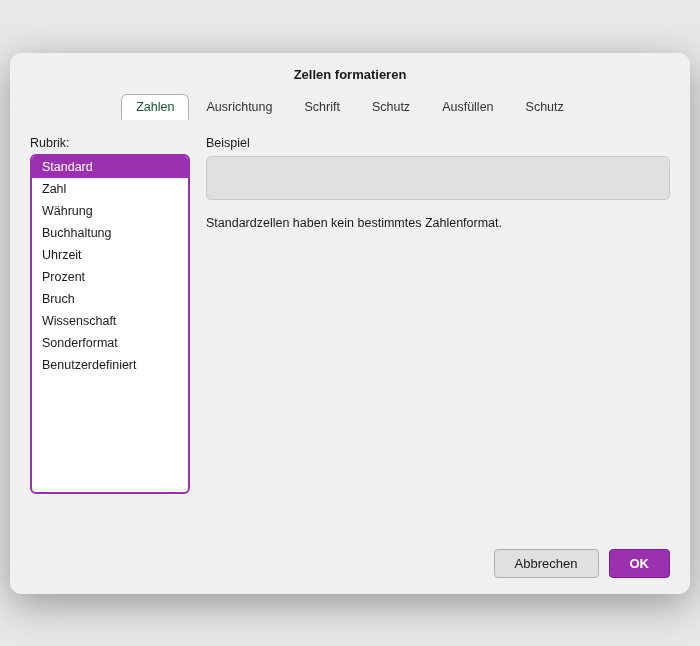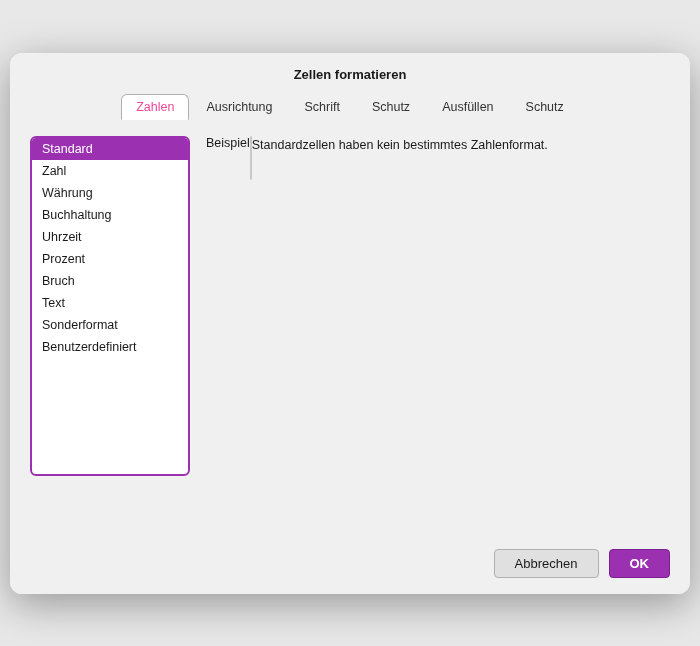--- a/index.html
+++ b/index.html
@@ -54,21 +54,21 @@
       border: 1px solid transparent;
       color: #333;
       background: transparent;
       user-select: none;
     }
 
     .tab.active {
       background: #ffffff;
       border-color: #b0b0b0;
       border-bottom-color: #ffffff;
-      color: #ec4899;
+      color: #14532d;
       font-weight: 500;
     }
 
     .dialog-content {
       flex: 1;
       background: #f0f0f0;
       padding: 16px 20px 10px;
       display: flex;
       flex-direction: column;
     }
@@ -110,21 +110,21 @@
     }
 
     .category-item.selected {
       background: #9b30b0;
       color: #ffffff;
     }
 
     .right-panel {
       flex: 1;
       display: flex;
-      flex-direction: row;
+      flex-direction: column;
     }
 
     .beispiel-label {
       font-size: 12.5px;
       color: #1a1a1a;
       margin-bottom: 6px;
     }
 
     .beispiel-box {
       background: #e0e0e0;
@@ -185,29 +185,30 @@
     <div class="tab">Schrift</div>
     <div class="tab">Schutz</div>
     <div class="tab">Ausfüllen</div>
     <div class="tab">Schutz</div>
   </div>
 
   <div class="dialog-content">
     <div class="content-area">
 
       <div class="left-panel">
+        <div class="rubrik-label">Rubrik:</div>
         <div class="category-list">
           <div class="category-item selected">Standard</div>
           <div class="category-item">Zahl</div>
           <div class="category-item">Währung</div>
           <div class="category-item">Buchhaltung</div>
           <div class="category-item">Uhrzeit</div>
           <div class="category-item">Prozent</div>
           <div class="category-item">Bruch</div>
-          <div class="category-item">Text</div>
+          <div class="category-item">Wissenschaft</div>
           <div class="category-item">Sonderformat</div>
           <div class="category-item">Benutzerdefiniert</div>
         </div>
       </div>
 
       <div class="right-panel">
         <div class="beispiel-label">Beispiel</div>
         <div class="beispiel-box"></div>
         <div class="description-text">Standardzellen haben kein bestimmtes Zahlenformat.</div>
       </div>

